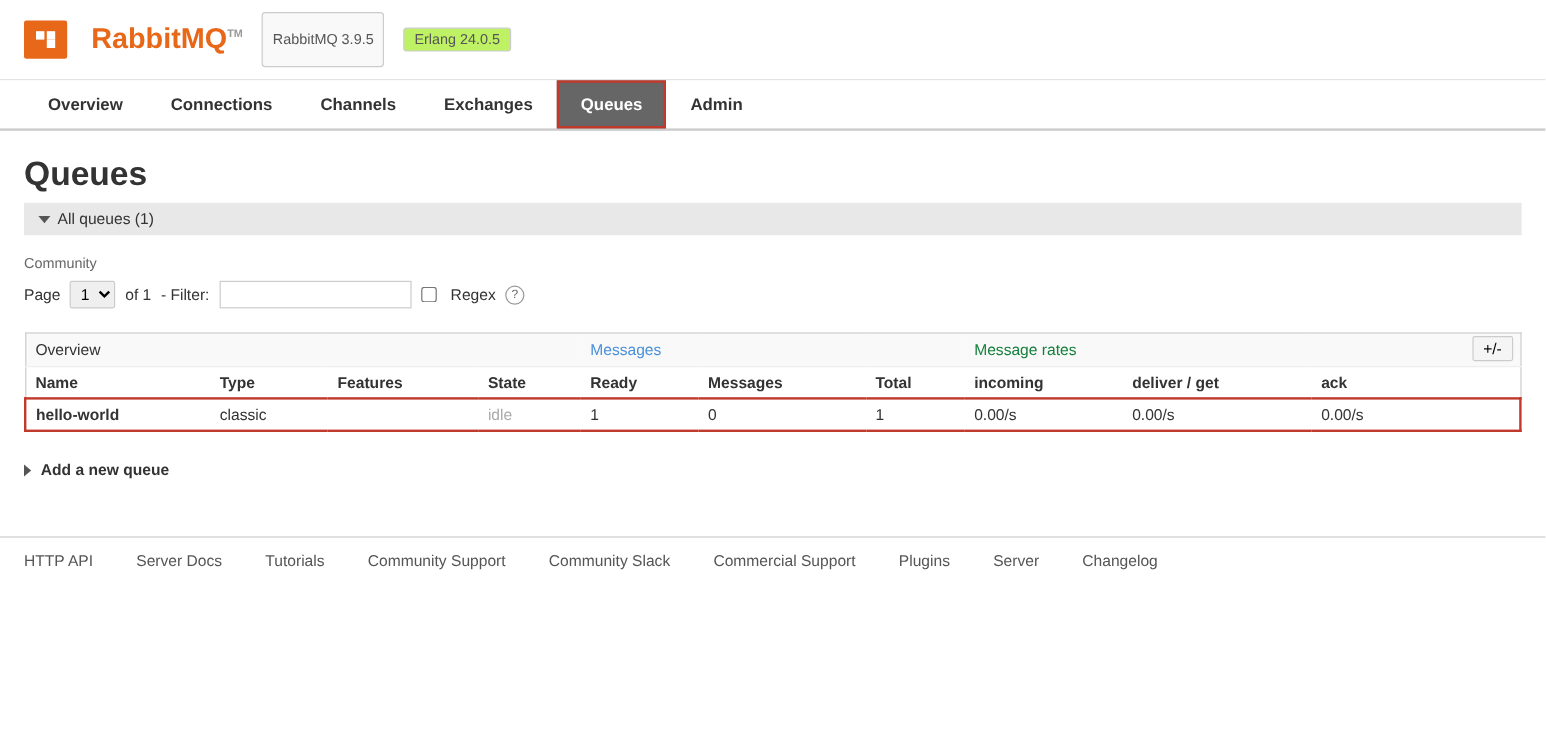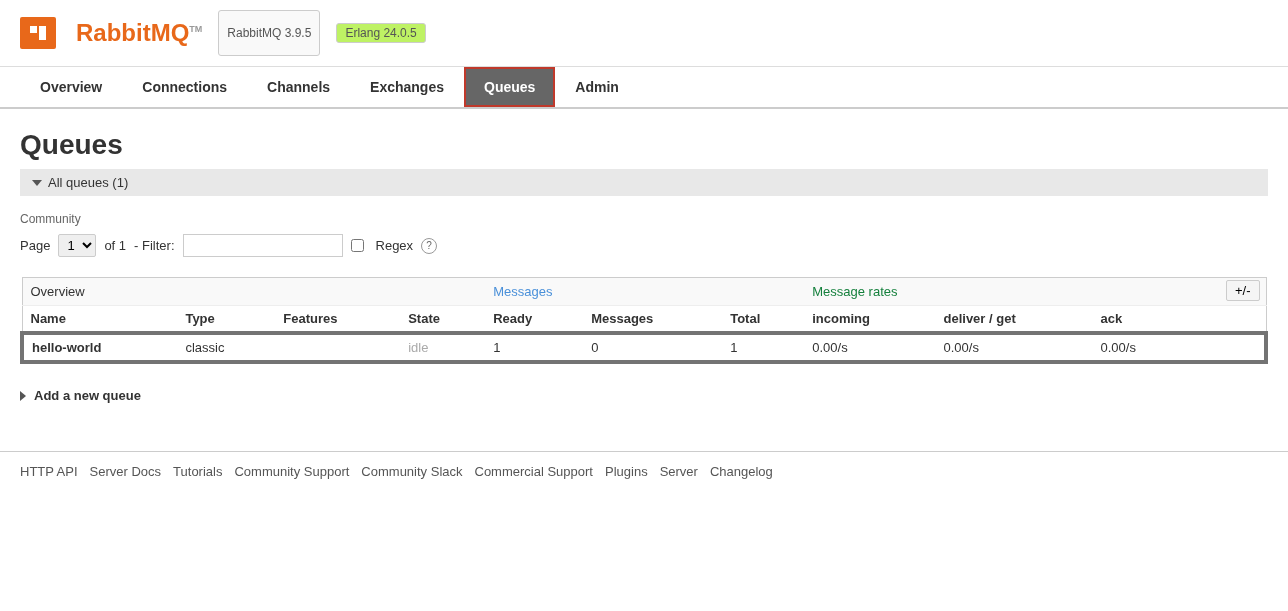--- a/index.html
+++ b/index.html
@@ -176,21 +176,21 @@
     .table-section-rates {
       color: #15803d;
     }
     .queue-table thead tr:nth-child(2) th {
       font-weight: bold;
       font-size: 13px;
       border-top: 1px solid #eee;
       border-bottom: 1px solid #ccc;
     }
     .queue-table tbody tr {
-      border: 4px solid #737373;
+      border: 1px solid #737373;
     }
     .queue-table tbody tr td {
       border-top: 2px solid #c0392b;
       border-bottom: 2px solid #c0392b;
     }
     .queue-table tbody tr td:first-child {
       border-left: 2px solid #c0392b;
     }
     .queue-table tbody tr td:last-child {
       border-right: 2px solid #c0392b;
@@ -228,21 +228,21 @@
       border-left: 6px solid #555;
       display: inline-block;
     }
     .add-queue-label { font-size: 13px; color: #333; font-weight: bold; }
 
     
     .footer {
       border-top: 1px solid #ccc;
       padding: 12px 20px;
       display: flex;
-      gap: 12px;
+      gap: 36px;
       flex-wrap: wrap;
       margin-top: 20px;
     }
     .footer a {
       color: #555;
       text-decoration: none;
       font-size: 13px;
     }
 
     .table-header-group th {

